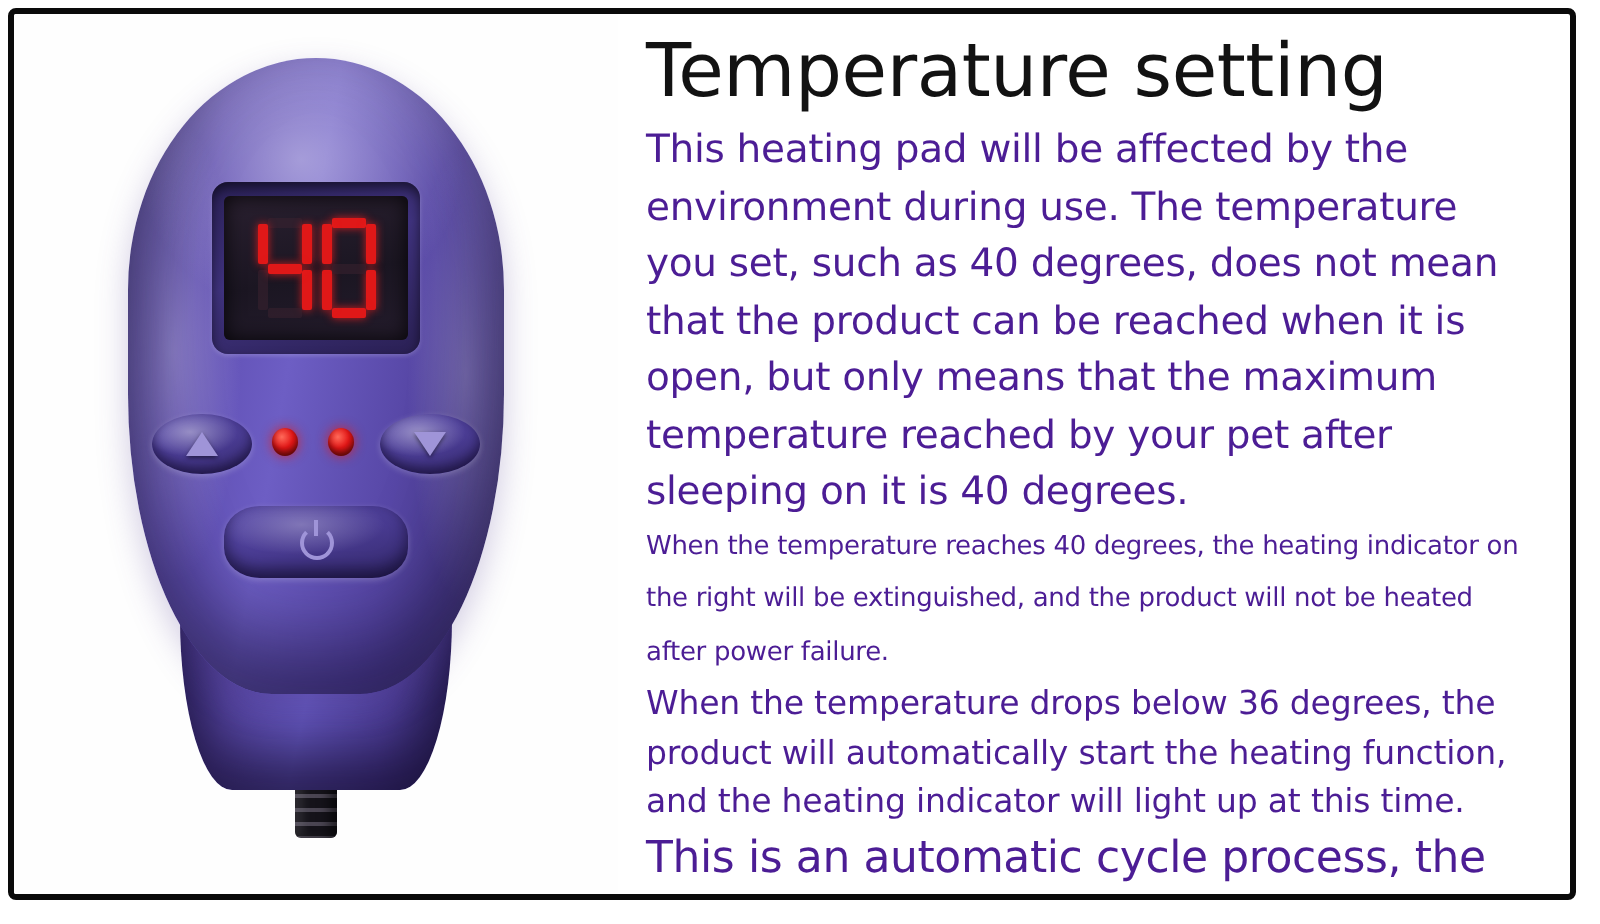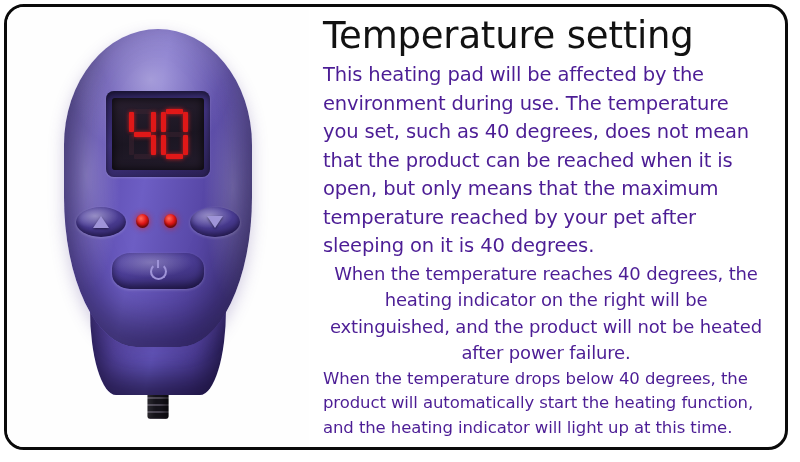--- a/index.html
+++ b/index.html
@@ -16,21 +16,21 @@
 
   
   .card {
     position: absolute;
     left: 4px;
     top: 4px;
     width: 784px;
     height: 446px;
     box-sizing: border-box;
     border: 3px solid #0a0a0a;
-    border-radius: 20px;
+    border-radius: 4px;
     background: #ffffff;
     overflow: hidden;
     display: flex;
     flex-direction: row;
   }
 
   
   .photo-panel {
     position: relative;
     width: 302px;
@@ -243,24 +243,23 @@
     margin: 0;
     font-weight: 400;
     color: #4c1d95;
   }
   .para-lg {
     font-size: 19.5px;
     line-height: 28.5px;
     letter-spacing: -0.15px;
   }
   .para-md {
-    font-size: 18px;
+    font-size: 13px;
     line-height: 26.5px;
     letter-spacing: -0.15px;
-    text-align: center;
   }
   .para-sm {
     font-size: 16.5px;
     line-height: 24.5px;
     letter-spacing: -0.1px;
   }
   .para-xl {
     font-size: 22px;
     line-height: 32px;
     letter-spacing: -0.2px;
@@ -317,17 +316,17 @@
         <span class="power-glyph"></span>
       </div>
 
     </div>
   </div>
 
   <div class="text-panel">
     <h1 class="title">Temperature setting</h1>
     <p class="para para-lg">This heating pad will be affected by the environment during use. The temperature you set, such as 40 degrees, does not mean that the product can be reached when it is open, but only means that the maximum temperature reached by your pet after sleeping on it is 40 degrees.</p>
     <p class="para para-md">When the temperature reaches 40 degrees, the heating indicator on the right will be extinguished, and the product will not be heated after power failure.</p>
-    <p class="para para-sm">When the temperature drops below 40 degrees, the product will automatically start the heating function, and the heating indicator will light up at this time.</p>
+    <p class="para para-sm">When the temperature drops below 36 degrees, the product will automatically start the heating function, and the heating indicator will light up at this time.</p>
     <p class="para para-xl">This is an automatic cycle process, the user does not need to manually set.</p>
   </div>
 
 </div>
 
 </body></html>

